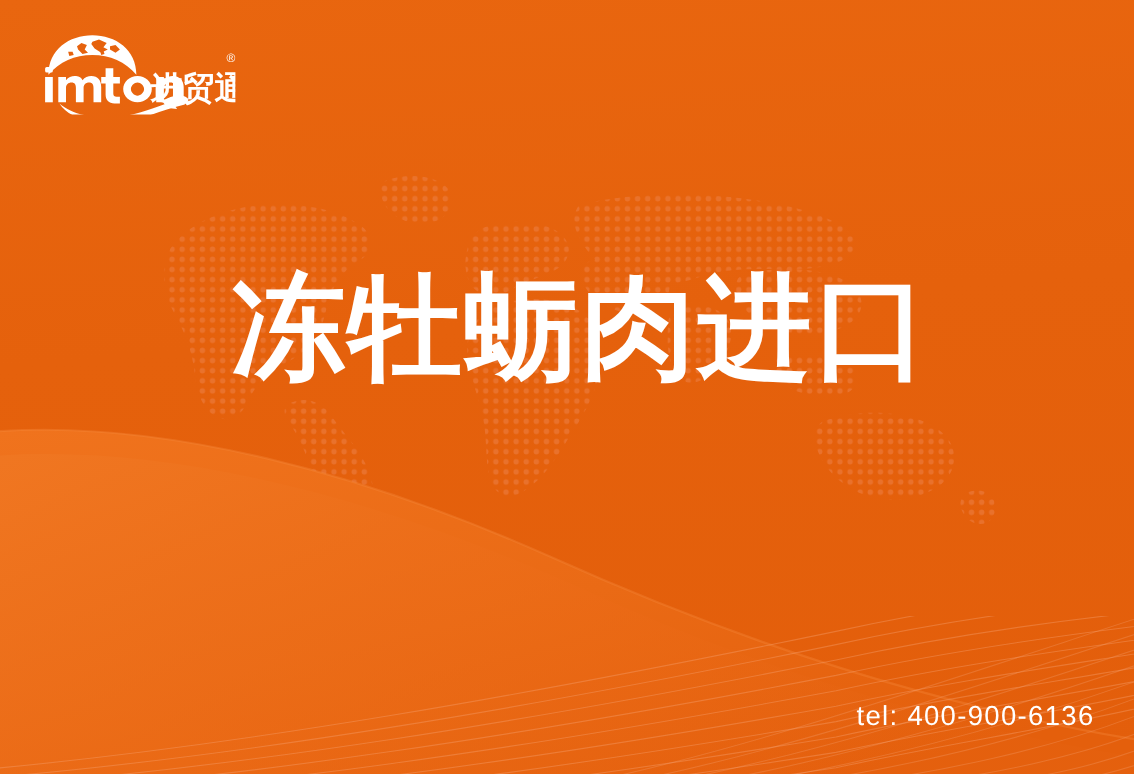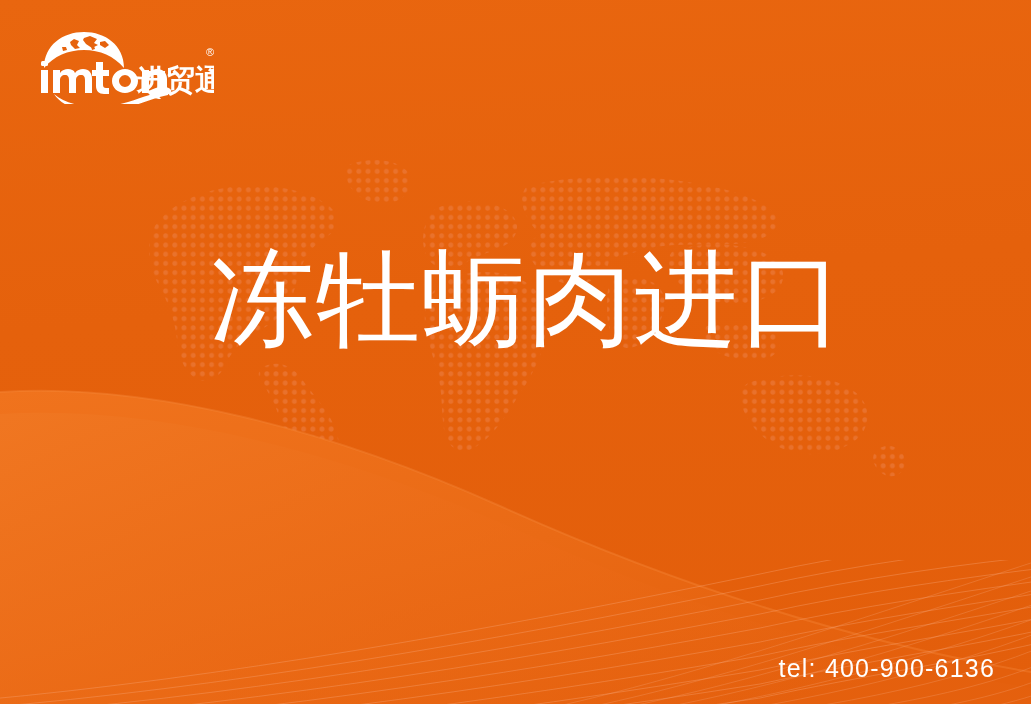--- a/index.html
+++ b/index.html
@@ -63,30 +63,30 @@
   .headline {
     position:absolute;
     left:210px; top:236px;
     width:660px;
   }
   .headline .line {
     display:block;
     color:#ffffff;
     font-family:"Liberation Sans", sans-serif;
     font-size:104px;
-    font-weight:400;
+    font-weight:700;
     line-height:1.22;
     letter-spacing:2px;
     white-space:nowrap;
   }
 
   
   .tel {
     position:absolute;
-    right:36px; bottom:21px;
+    right:36px; bottom:38px;
     color:#ffffff;
     font-family:"Liberation Sans", sans-serif;
     font-size:25px;
     font-weight:400;
     letter-spacing:1.2px;
     white-space:nowrap;
   }
 </style>
 </head>
 <body>

